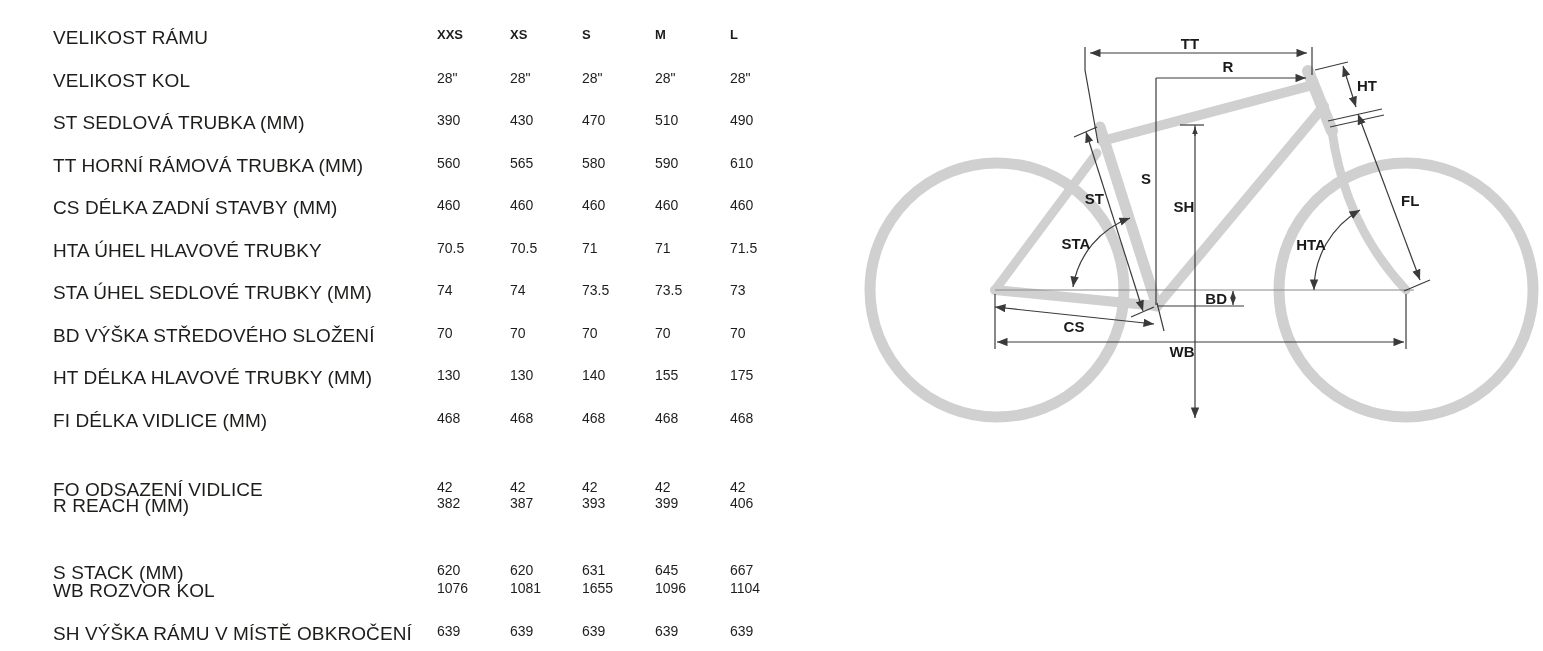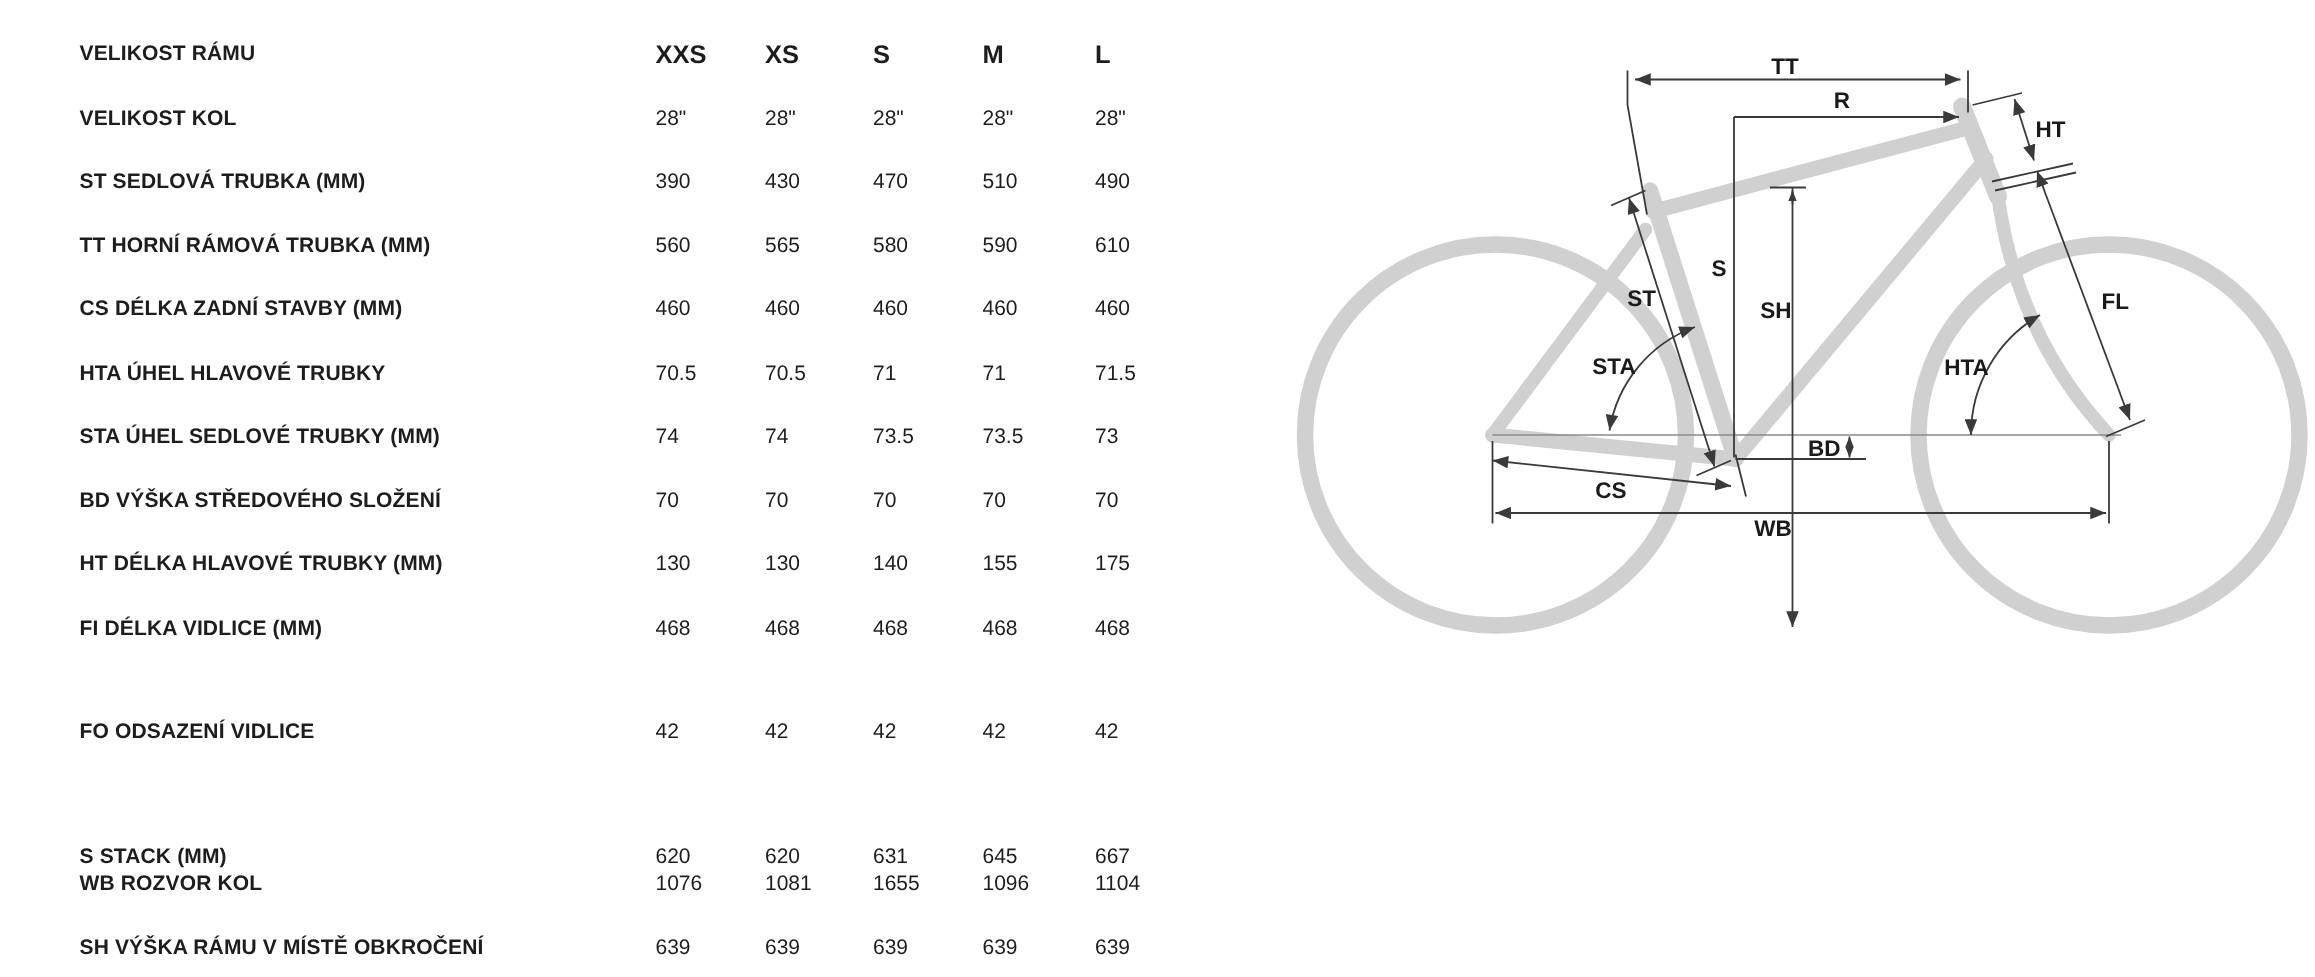--- a/index.html
+++ b/index.html
@@ -1,23 +1,23 @@
 <!DOCTYPE html>
 <html><head>
 <meta charset="utf-8">
 <style>
   html,body{margin:0;padding:0;background:#ffffff;}
   body{width:1543px;height:651px;position:relative;overflow:hidden;
        font-family:"Liberation Sans",sans-serif;color:#1d1d1b;}
   #geo-table{position:absolute;left:53px;top:0;width:790px;height:651px;}
   .row{position:absolute;left:0;height:18px;width:790px;white-space:nowrap;}
-  .lab{position:absolute;left:0;top:0;font-weight:bold;font-size:14px;
+  .lab{position:absolute;left:0;top:0;font-weight:normal;font-size:19px;
        letter-spacing:0.1px;white-space:nowrap;}
   .val{position:absolute;top:0;font-size:14px;white-space:nowrap;}
-  .hdr{font-weight:bold;font-size:17px;}
+  .hdr{font-weight:bold;font-size:13px;}
   .c0{left:384px}.c1{left:457px}.c2{left:529px}.c3{left:602px}.c4{left:677px}
   #diagram-svg{position:absolute;left:0;top:0;}
   .tube{stroke:#d0d0d0;fill:none;stroke-linecap:round;}
   .dim{stroke:#3a3a3a;stroke-width:1.2;fill:none;}
   .dim-gray{stroke:#8a8a8a;stroke-width:1.1;fill:none;}
   .dlabel{font-family:"Liberation Sans",sans-serif;font-weight:600;
           font-size:15px;fill:#1a1a1a;}
 </style>
 </head>
 <body>
@@ -115,20 +115,28 @@
 
   <div class="row" style="top: 452.5px; margin-top: 26px;">
     <span class="lab">FO ODSAZENÍ VIDLICE</span>
   <span class="val c0">42</span>
       <span class="val c1">42</span>
       <span class="val c2">42</span>
       <span class="val c3">42</span>
       <span class="val c4">42</span>
     </div>
 
+  <div class="row" style="top: 495.05px;">
+    <span class="lab">R REACH (MM)</span>
+  <span class="val c0">382</span>
+      <span class="val c1">387</span>
+      <span class="val c2">393</span>
+      <span class="val c3">399</span>
+      <span class="val c4">406</span>
+    </div>
 
   <div class="row" style="top: 562px;">
     <span class="lab">S STACK (MM)</span>
   <span class="val c0">620</span>
       <span class="val c1">620</span>
       <span class="val c2">631</span>
       <span class="val c3">645</span>
       <span class="val c4">667</span>
     </div>
 

